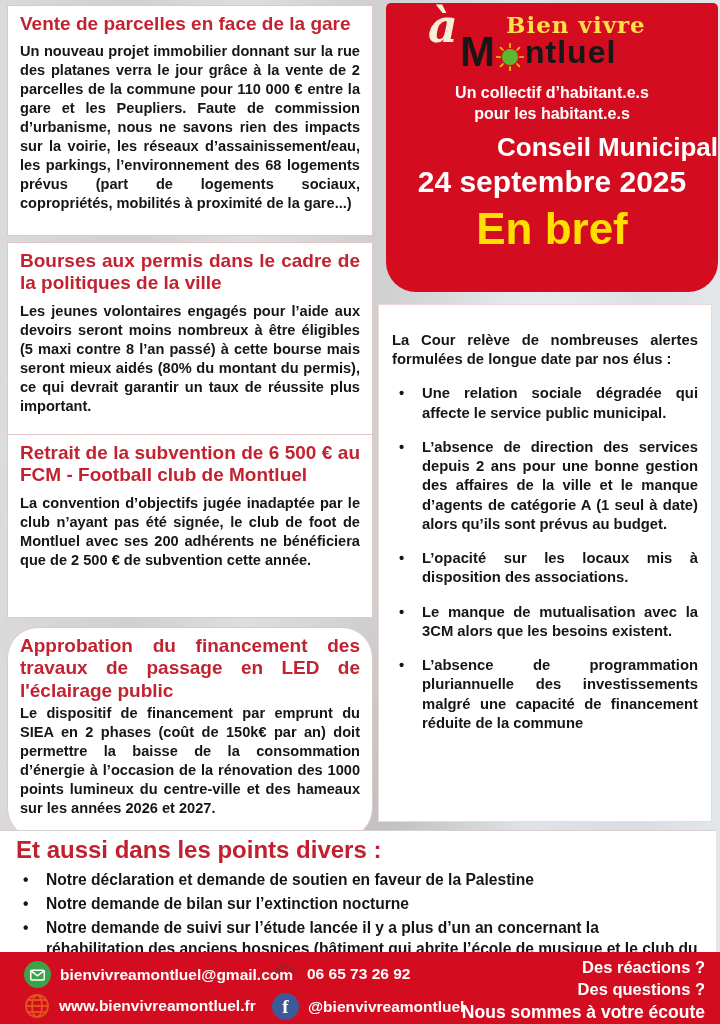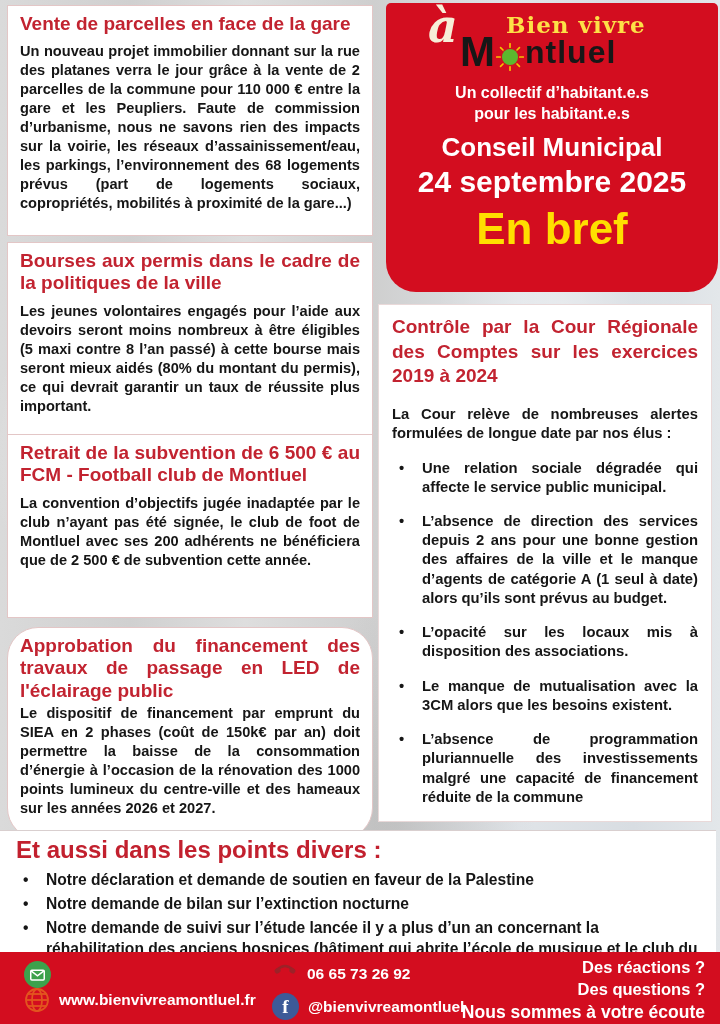--- a/index.html
+++ b/index.html
@@ -58,21 +58,21 @@
     font-family:"DejaVu Serif",serif;line-height:1;
   }
   .logo-montluel{
     position:absolute;left:74px;top:28px;display:flex;align-items:center;
     color:#171717;font-weight:bold;
   }
   .logo-m{font-size:42px;line-height:1;}
   .logo-rest{font-size:32px;line-height:1;letter-spacing:1px;}
   .sun{width:28px;height:28px;margin:10px 1px 0 1px;}
   .tagline{font-size:16px;font-weight:bold;line-height:1.3;margin-top:0px;}
-  .cm-line{font-size:26px;font-weight:bold;line-height:1.3;margin-top:6px;}
+  .cm-line{font-size:26px;font-weight:bold;line-height:1.3;margin-top:6px;text-align:right;}
   .cm-line2{font-size:30px;font-weight:bold;line-height:1.2;}
   .enbref{font-size:44px;font-weight:bold;color:#ffdf00;line-height:1.1;margin-top:5px;}
 
   
   .report{left:378px;top:304px;width:334px;min-height:518px;padding:10px 13px 12px;border:1px solid #e9d9d9;}
   .report-title{color:#c22330;font-weight:bold;font-size:19px;line-height:1.3;text-align:justify;}
   .report-intro{color:#161616;font-weight:bold;font-size:14.8px;line-height:1.3;text-align:justify;margin-top:16px;}
   .blist{list-style:none;margin:4px 0 0;padding:0;}
   .blist li{
     position:relative;padding-left:30px;margin-top:15px;
@@ -86,21 +86,21 @@
   .divers .blist li{margin-top:3px;font-size:15.6px;line-height:1.36;text-align:left;padding-left:30px;}
   .divers .blist{margin-top:4px;}
 
   
   .footer{
     position:absolute;left:0;top:952px;width:720px;height:72px;background:#d30d1f;color:#fff;
   }
   .contact{position:absolute;display:flex;align-items:center;gap:9px;font-weight:bold;font-size:15.5px;white-space:nowrap;}
   .c-email{left:24px;top:9px;}
   .c-phone{left:272px;top:9px;}
-  .c-web{left:24px;top:35px;}
+  .c-web{left:24px;top:41px;}
   .c-fb{left:272px;top:41px;}
   .icon-circle{width:27px;height:27px;border-radius:50%;display:flex;align-items:center;justify-content:center;flex:0 0 auto;}
   .ic-mail{background:#3da14c;}
   .ic-fb{background:#3d5a98;color:#fff;font-weight:bold;font-size:19px;font-family:"Liberation Serif",serif;}
   .cta{position:absolute;right:15px;top:5px;text-align:right;font-weight:bold;line-height:1.32;}
   .cta-l1,.cta-l2{font-size:16.5px;}
   .cta-l3{font-size:17.5px;}
 </style>
 </head>
 <body>
@@ -150,21 +150,20 @@
     </span>
   </div>
   <div class="tagline">Un collectif d’habitant.e.s</div>
   <div class="tagline">pour les habitant.e.s</div>
   <div class="cm-line">Conseil Municipal</div>
   <div class="cm-line2">24 septembre 2025</div>
   <div class="enbref">En bref</div>
 </div>
 
 <div class="card report">
-  <div class="report-title">Contrôle par la Cour Régionale des Comptes sur les exercices 2019 à 2024</div>
   <div class="report-intro">La Cour relève de nombreuses alertes formulées de longue date par nos élus :</div>
   <ul class="blist">
     <li>Une relation sociale dégradée qui affecte le service public municipal.</li>
     <li>L’absence de direction des services depuis 2 ans pour une bonne gestion des affaires de la ville et le manque d’agents de catégorie A (1 seul à date) alors qu’ils sont prévus au budget.</li>
     <li>L’opacité sur les locaux mis à disposition des associations.</li>
     <li>Le manque de mutualisation avec la 3CM alors que les besoins existent.</li>
     <li>L’absence de programmation pluriannuelle des investissements malgré une capacité de financement réduite de la commune</li>
   </ul>
 </div>
 
@@ -178,20 +177,21 @@
 </div>
 
 <div class="footer">
   <div class="contact c-email">
     <span class="icon-circle ic-mail">
       <svg width="15" height="12" viewBox="0 0 20 15">
         <rect x="1" y="1" width="18" height="13" rx="1.5" fill="none" stroke="#ffffff" stroke-width="2"></rect>
         <polyline points="1.5,2 10,8.5 18.5,2" fill="none" stroke="#ffffff" stroke-width="2"></polyline>
       </svg>
     </span>
+    <span>bienvivreamontluel@gmail.com</span>
   </div>
   <div class="contact c-phone">
     <svg width="26" height="26" viewBox="0 0 26 26">
       <path d="M5 9 Q13 1 21 9" fill="none" stroke="#9c2228" stroke-width="2.4" stroke-linecap="round"></path>
       <rect x="2.6" y="7.2" width="6" height="5" rx="2" transform="rotate(-35 5.6 9.7)" fill="#9c2228"></rect>
       <rect x="17.4" y="7.2" width="6" height="5" rx="2" transform="rotate(35 20.4 9.7)" fill="#9c2228"></rect>
     </svg>
     <span>06 65 73 26 92</span>
   </div>
   <div class="contact c-web">

